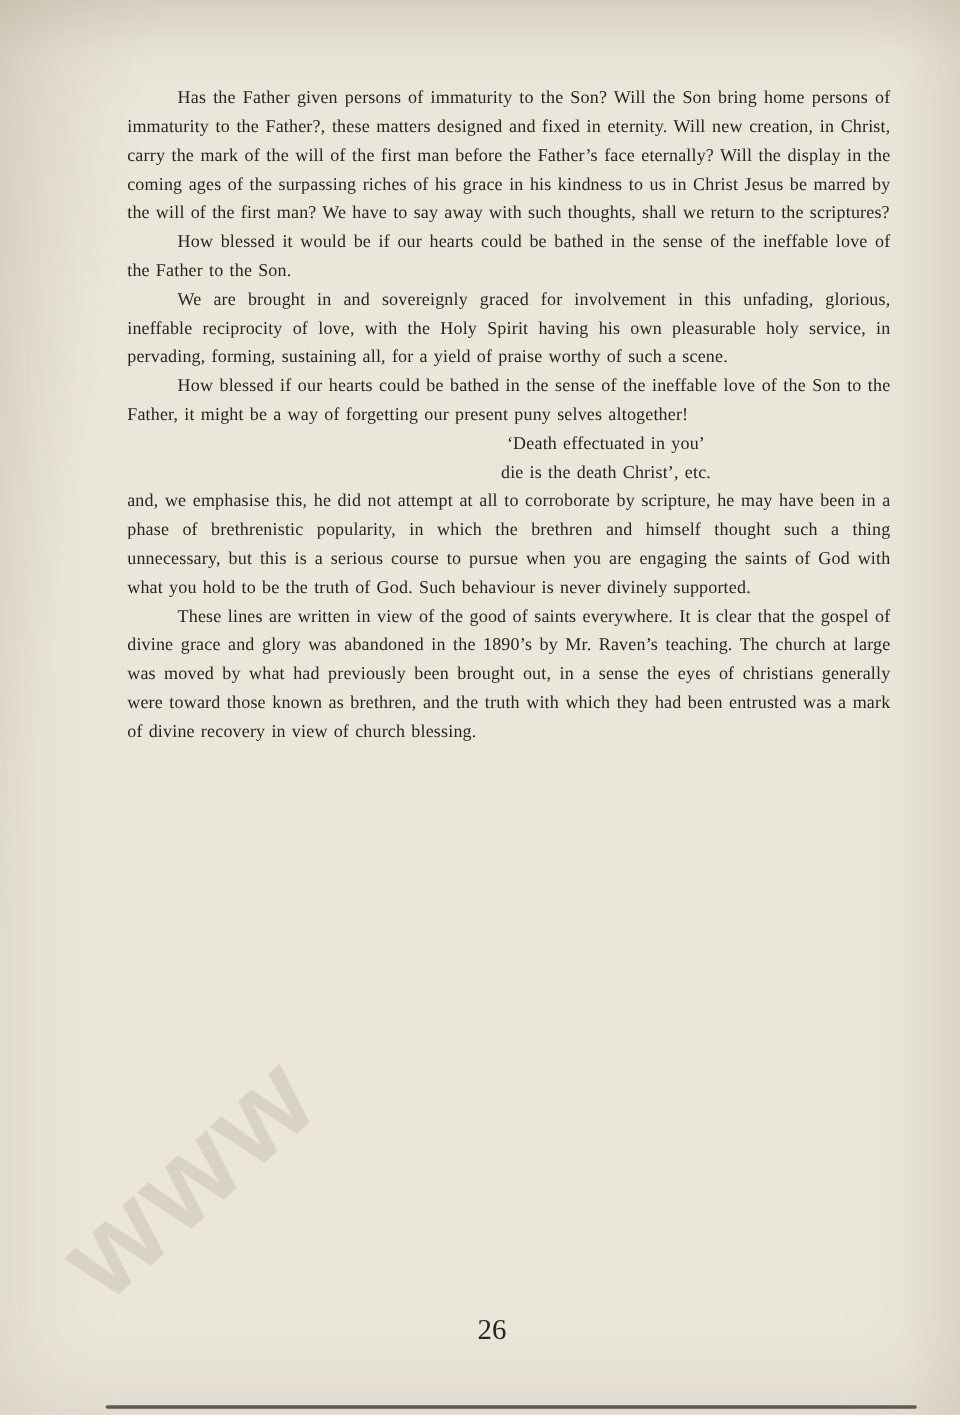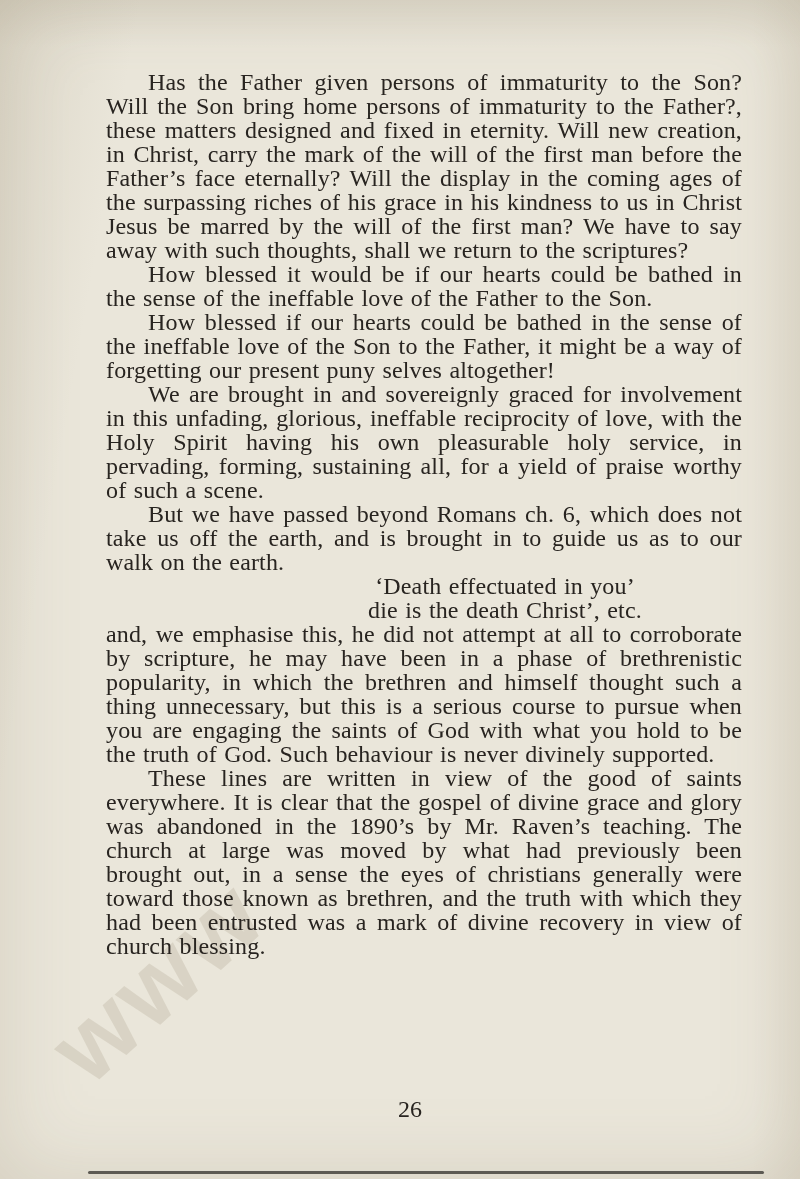--- a/index.html
+++ b/index.html
@@ -20,21 +20,21 @@
     box-shadow: inset 0 0 80px rgba(140,128,100,0.22);
     overflow: hidden;
     font-family: "Liberation Serif", "DejaVu Serif", serif;
     color: #282420;
   }
   .text-block {
     position: absolute;
     left: 106px;
     top: 70px;
     width: 636px;
-    font-size: 24px;
+    font-size: 15px;
     line-height: 24px;
     text-align: justify;
     letter-spacing: 0.15px;
     word-spacing: 1.2px;
   }
   p.para {
     margin: 0;
     padding: 0;
   }
   p.indent {
@@ -89,25 +89,24 @@
 <div class="page">
 
   <div class="watermark">www</div>
 
   <div class="text-block">
 
     <p class="para indent">Has the Father given persons of immaturity to the Son? Will the Son bring home persons of immaturity to the Father?, these matters designed and fixed in eternity. Will new creation, in Christ, carry the mark of the will of the first man before the Father’s face eternally? Will the display in the coming ages of the surpassing riches of his grace in his kindness to us in Christ Jesus be marred by the will of the first man? We have to say away with such thoughts, shall we return to the scriptures?</p>
 
     <p class="para indent">How blessed it would be if our hearts could be bathed in the sense of the ineffable love of the Father to the Son.</p>
 
+    <p class="para indent">We are brought in and sovereignly graced for involvement in this unfading, glorious, ineffable reciprocity of love, with the Holy Spirit having his own pleasurable holy service, in pervading, forming, sustaining all, for a yield of praise worthy of such a scene.</p>
+
     <p class="para indent">How blessed if our hearts could be bathed in the sense of the ineffable love of the Son to the Father, it might be a way of forgetting our present puny selves altogether!</p>
 
-    <p class="para indent">We are brought in and sovereignly graced for involvement in this unfading, glorious, ineffable reciprocity of love, with the Holy Spirit having his own pleasurable holy service, in pervading, forming, sustaining all, for a yield of praise worthy of such a scene.</p>
-
-    <p class="para indent">But we have passed beyond Romans ch. 6, which does not take us off the earth, and is brought in to guide us as to our walk on the earth.</p>
 
 
     <div class="quote-block">
       <div>‘Death effectuated in you’</div>
       <div>die is the death Christ’, etc.</div>
     </div>
 
     <p class="para"><span>and, we emphasise this, </span><b class="em">he did not</b><span> attempt at all to corroborate by scripture, he may have been in a phase of brethrenistic popularity, in which the brethren and himself thought such a thing unnecessary, but this is a serious course to pursue when you are engaging the saints of God with what you hold to be the truth of God. Such behaviour is never divinely supported.</span></p>
 
     <p class="para indent">These lines are written in view of the good of saints everywhere. It is clear that the gospel of divine grace and glory was abandoned in the 1890’s by Mr. Raven’s teaching. The church at large was moved by what had previously been brought out, in a sense the eyes of christians generally were toward those known as brethren, and the truth with which they had been entrusted was a mark of divine recovery in view of church blessing.</p>

